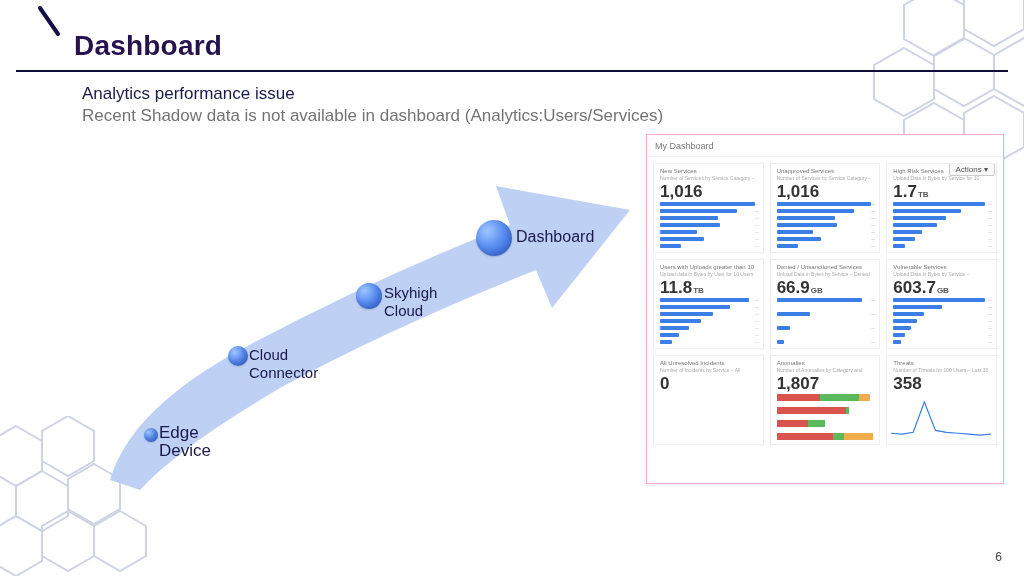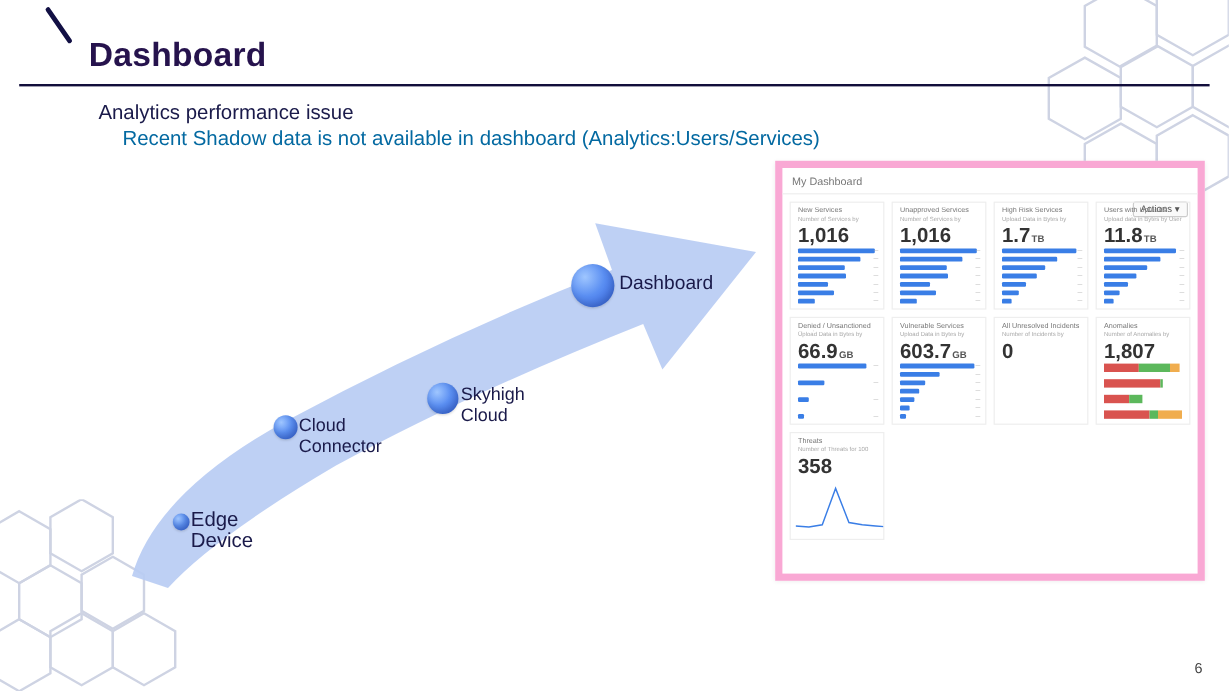--- a/index.html
+++ b/index.html
@@ -12,54 +12,54 @@
   .hex-tr { top: -22px; right: -20px; }
   .hex-bl { bottom: -30px; left: -30px; }
 
   
   .corner-accent { position: absolute; top: 0; left: 0; width: 66px; height: 52px; }
   .title { position: absolute; top: 30px; left: 74px; font-size: 28px; font-weight: 800; color: #26134d; letter-spacing: .2px; }
   .title-rule { position: absolute; top: 70px; left: 16px; width: 992px; height: 2px; background: #120e3b; }
 
   
   .issue1 { position: absolute; top: 84px; left: 82px; font-size: 17px; color: #1a1a4a; }
-  .issue2 { position: absolute; top: 106px; left: 82px; font-size: 17px; color: #0369a1; margin-left: 20px; }
+  .issue2 { position: absolute; top: 106px; left: 82px; font-size: 17px; color: #737373; }
 
   
   .pageno { position: absolute; bottom: 12px; right: 22px; font-size: 12px; color: #444; }
 
   
   .arrow-layer { position: absolute; left: 70px; top: 130px; width: 560px; height: 370px; }
 
   
   .node { position: absolute; }
   .node .dot { border-radius: 50%; background: radial-gradient(circle at 32% 30%, #9fc6ff 0%, #5b8ff2 45%, #3f6fe3 80%); box-shadow: inset -2px -3px 6px rgba(0,0,0,.15), 0 1px 2px rgba(0,0,0,.15); }
   .node .lbl { position: absolute; color: #1a1a4a; font-size: 15px; line-height: 18px; white-space: pre; }
 
   .n1 { left: 144px; top: 428px; }
   .n1 .dot { width: 14px; height: 14px; }
   .n1 .lbl { left: 15px; top: -4px; font-size: 17px; }
 
   .n2 { left: 228px; top: 346px; }
   .n2 .dot { width: 20px; height: 20px; }
   .n2 .lbl { left: 21px; top: 0; }
 
-  .n3 { left: 356px; top: 283px; margin-top: 36px; }
+  .n3 { left: 356px; top: 283px; }
   .n3 .dot { width: 26px; height: 26px; }
   .n3 .lbl { left: 28px; top: 1px; }
 
   .n4 { left: 476px; top: 220px; }
   .n4 .dot { width: 36px; height: 36px; }
   .n4 .lbl { left: 40px; top: 8px; font-size: 16px; }
 
   
-  .dash { position: absolute; top: 134px; left: 646px; width: 358px; height: 350px; border: 6px solid #f9a8d4; background: #fff; box-shadow: 0 1px 4px rgba(0,0,0,.08); font-family: Arial, sans-serif; color:#444; }
+  .dash { position: absolute; top: 134px; left: 646px; width: 358px; height: 350px; border: 1px solid #f9a8d4; background: #fff; box-shadow: 0 1px 4px rgba(0,0,0,.08); font-family: Arial, sans-serif; color:#444; }
   .dash-top { display:flex; align-items:center; justify-content:space-between; height: 22px; padding: 0 8px; border-bottom: 1px solid #eee; font-size: 9px; color:#777; }
   .dash-top .btn { border:1px solid #ccc; border-radius:2px; padding:1px 6px; font-size:8px; color:#555; background:#fafafa;margin-top:47px;}
-  .dash-grid { display:grid; grid-template-columns: repeat(4, 1fr); grid-auto-rows: 90px; gap: 6px; padding: 6px; }
+  .dash-grid { display:grid; grid-template-columns: repeat(3, 1fr); grid-auto-rows: 90px; gap: 6px; padding: 6px; }
   .tile { border:1px solid #eee; padding:4px 6px 2px; position:relative; overflow:hidden; }
   .tile .t-title { font-size: 6px; color:#777; line-height:7px; height:7px; overflow:hidden;}
   .tile .t-sub   { font-size: 5px; color:#aaa; line-height:6px; height:6px; overflow:hidden;}
   .tile .t-val   { font-size: 17px; font-weight: 600; color:#333; margin-top:1px; }
   .tile .t-unit  { font-size: 8px; font-weight:700; color:#555; margin-left:1px;}
   .bars { position:absolute; left:6px; right:6px; bottom:4px; height:46px; display:flex; flex-direction:column; justify-content:space-between; }
   .bars .b { height:4px; background:#3a7ee6; border-radius:1px; }
   .legend-col { position:absolute; right:4px; bottom:4px; height:46px; width:40px; display:flex; flex-direction:column; justify-content:space-between; }
   .legend-col span { font-size:4px; color:#999; line-height:4px; text-align:right;}
   .stacks { position:absolute; left:6px; right:6px; bottom:4px; height:46px; display:flex; flex-direction:column; justify-content:space-between; }

